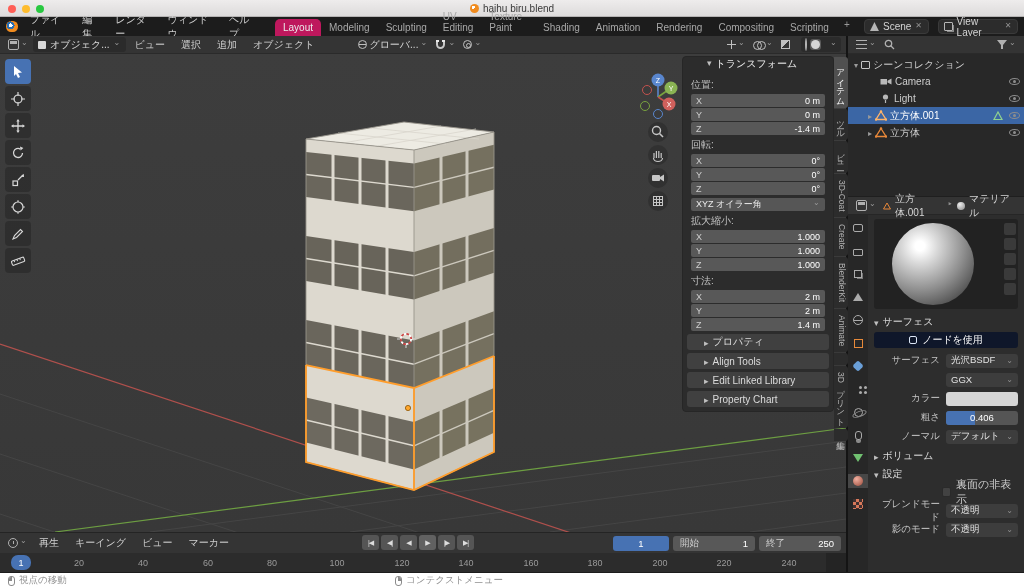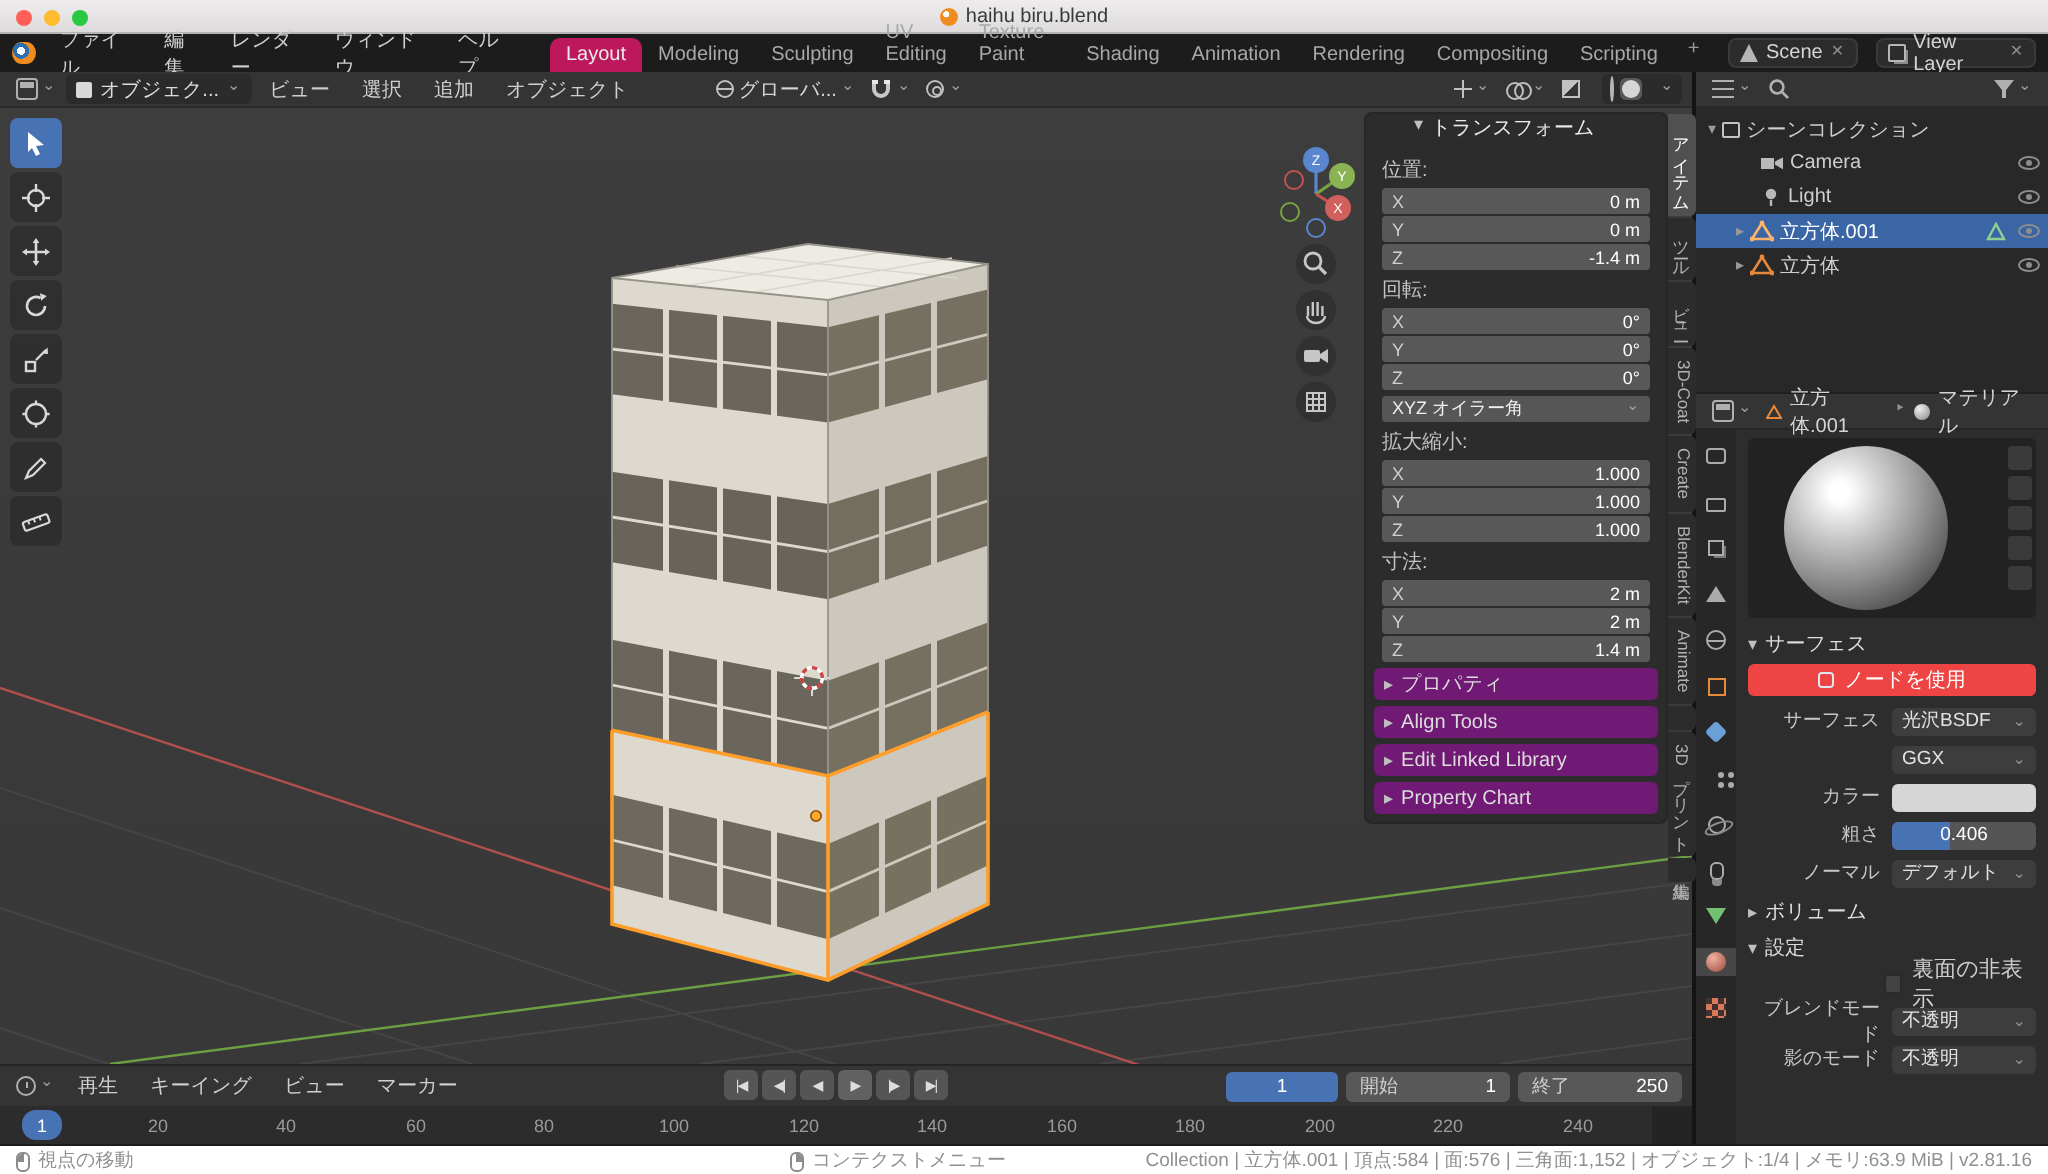--- a/index.html
+++ b/index.html
@@ -89,22 +89,22 @@
   .caret-open::before{ content:"▾"; color:#c0c0c0; font-size:9px; }
   .caret-closed::before{ content:"▸"; color:#c0c0c0; font-size:9px; }
   .np-body{ padding:0 8px; }
   .np-label{ color:#c2c2c2; margin:3px 0 2px; }
   .nrow{ height:13px; background:#585858; border-radius:2px; margin-bottom:1px;
     display:flex; align-items:center; padding:0 5px; }
   .nrow .axis{ color:#cfcfcf; font-size:9px; }
   .nrow .val{ margin-left:auto; color:#fff; font-size:9px; }
   .nrow.drop{ background:#565656; margin-top:3px;gap:20px; }
   .nrow.drop span:first-child{ color:#eee; font-size:9px; }
-  .nsec{ height:16px; background:#701a75; border-radius:3px; margin:3px 4px 0;
-    display:flex; align-items:center; gap:4px; padding:0 5px; color:#dcdcdc; }
+  .nsec{ height:16px; background:#404040; border-radius:3px; margin:3px 4px 0;
+    display:flex; align-items:center; gap:4px; padding:0 17px; color:#dcdcdc; }
   .np-tabs{ position:absolute; left:834px; top:57px; width:14px; display:flex; flex-direction:column; gap:1px; }
   .np-tab{ writing-mode:vertical-rl; font-size:8.5px; color:#b2b2b2; background:#2c2c2c;
     border-radius:0 3px 3px 0; padding:6px 1px; text-align:center; }
   .np-tab.active{ background:#505050; color:#fff; }
 
   
   .outliner{ position:absolute; left:848px; top:54px; width:176px; height:142px; background:#282828; padding-top:2px; }
   .orow{ height:17px; display:flex; align-items:center; gap:3px; padding-right:4px; color:#cecece; }
   .orow.selected{ background:#3b66a5; color:#fff; }
   .disc-open::before{ content:"▾"; color:#9a9a9a; font-size:8px; }
@@ -142,21 +142,21 @@
   .pi-data{ width:0; height:0; border-left:5px solid transparent; border-right:5px solid transparent; border-top:8px solid #71c171; }
   .pi-material{ width:10px; height:10px; border-radius:50%; background:radial-gradient(circle at 35% 30%,#f2b0a0,#9a4a3a); }
   .pi-texture{ width:10px; height:10px; background:repeating-conic-gradient(#d8795a 0 25%, #403030 0 50%); background-size:6px 6px; }
   .pbody{ position:absolute; left:20px; top:18px; right:0; bottom:0; padding:4px 6px; }
   .preview{ height:90px; background:#222; border-radius:3px; position:relative; margin-bottom:5px; overflow:hidden; }
   .prev-sphere{ position:absolute; left:18px; top:4px; width:82px; height:82px; border-radius:50%;
     background:radial-gradient(circle at 34% 28%, #ffffff 0 6%, #d9d9d9 22%, #8f8f8f 55%, #474747 85%, #323232); }
   .prev-btns{ position:absolute; right:2px; top:4px; display:flex; flex-direction:column; gap:3px; }
   .prev-btn{ width:12px; height:12px; background:#3a3a3a; border-radius:2px; }
   .psec{ height:16px; display:flex; align-items:center; gap:4px; color:#dedede; margin:2px 0; }
-  .use-nodes{ height:16px; background:#ef4444; border-radius:3px; color:#fff; display:flex; align-items:center; justify-content:center; gap:5px; margin-bottom:5px; }
+  .use-nodes{ height:16px; background:#0f172a; border-radius:3px; color:#fff; display:flex; align-items:center; justify-content:center; gap:5px; margin-bottom:5px; }
   .node-ic{ width:8px; height:8px; border:1px solid #dce6f5; border-radius:2px; }
   .prow{ display:flex; align-items:center; height:15px; margin-bottom:4px; }
   .prow .plabel{ width:72px; text-align:right; padding-right:6px; color:#c6c6c6; font-size:9.5px; }
   .pfield{ flex:1; height:14px; border-radius:3px; font-size:9.5px; }
   .pfield.drop{ background:#3d3d3d; color:#e2e2e2; display:flex; align-items:center; padding:0 5px; }
   .pfield.drop::after{ content:"⌄"; margin-left:auto; color:#8f8f8f; font-size:8px; }
   .pfield.colorsw{ background:#d6d6d6; }
   .pfield.slider{ background:#555; position:relative; overflow:hidden; }
   .pfield.slider .fill{ position:absolute; left:0; top:0; bottom:0; width:40.6%; background:#4772b3; }
   .pfield.slider .sval{ position:absolute; inset:0; display:flex; align-items:center; justify-content:center; color:#fff; }
@@ -819,16 +819,13 @@
 
 <div class="statusbar">
   <span class="sb-item" style="left:8px">
     <span class="mouse left"></span>
     <span>視点の移動</span>
   </span>
   <span class="sb-item" style="left:395px">
     <span class="mouse right"></span>
     <span>コンテクストメニュー</span>
   </span>
-  <span class="sb-item" style="right:8px">
-    <span>Collection | 立方体.001 | 頂点:584 | 面:576 | 三角面:1,152 | オブジェクト:1/4 | メモリ:63.9 MiB | v2.81.16</span>
-  </span>
 </div>
 
 </body></html>

